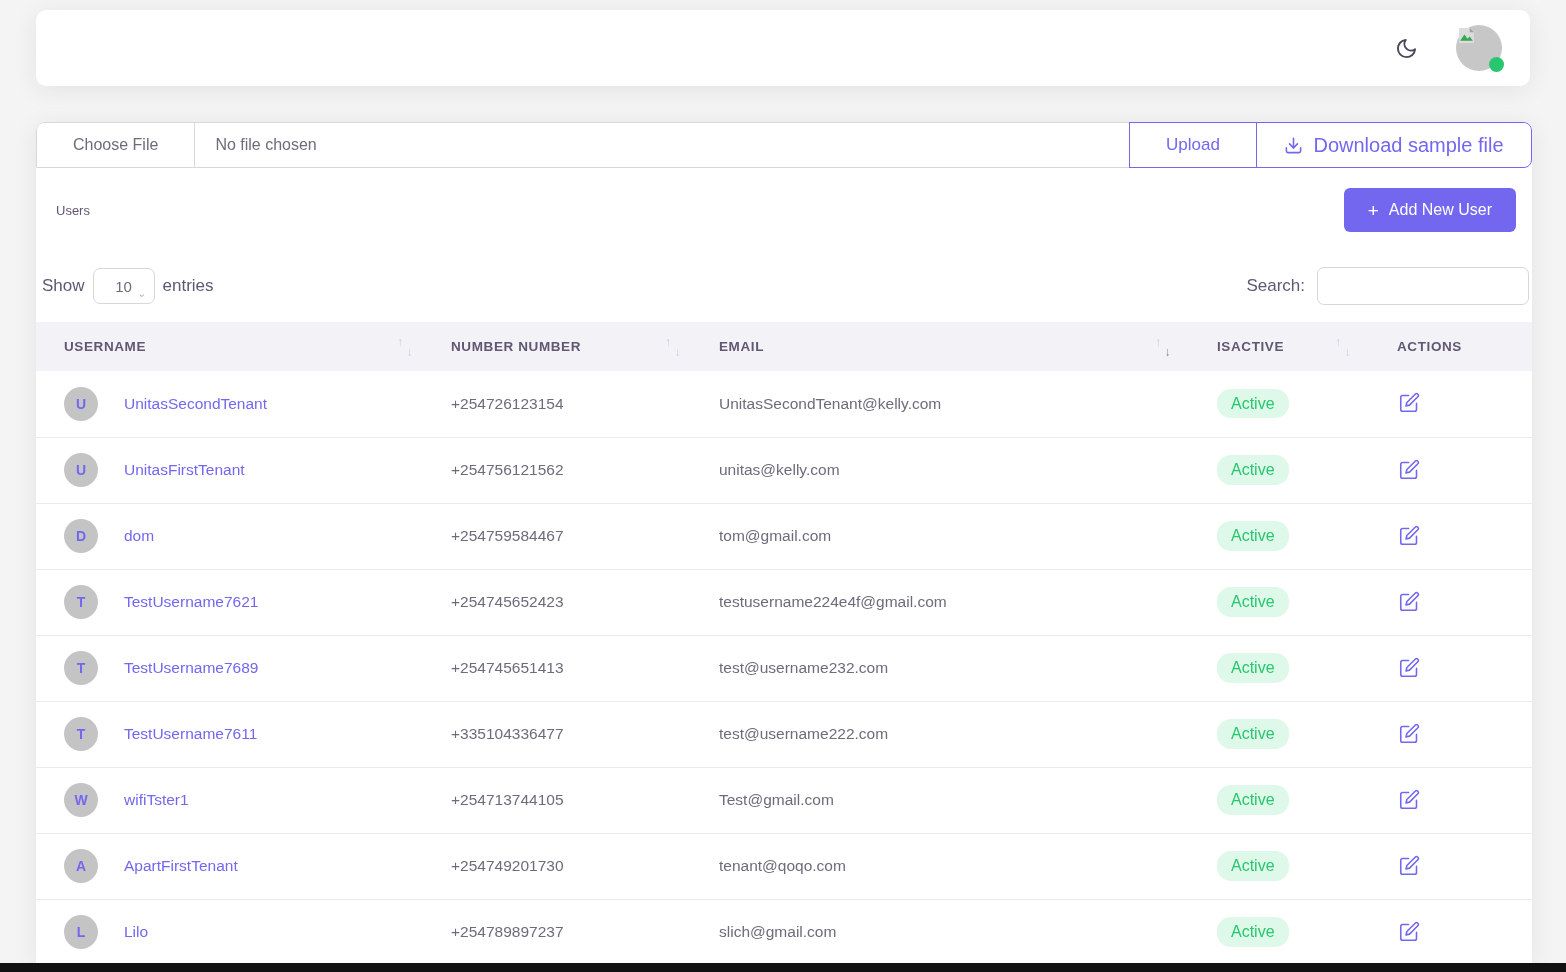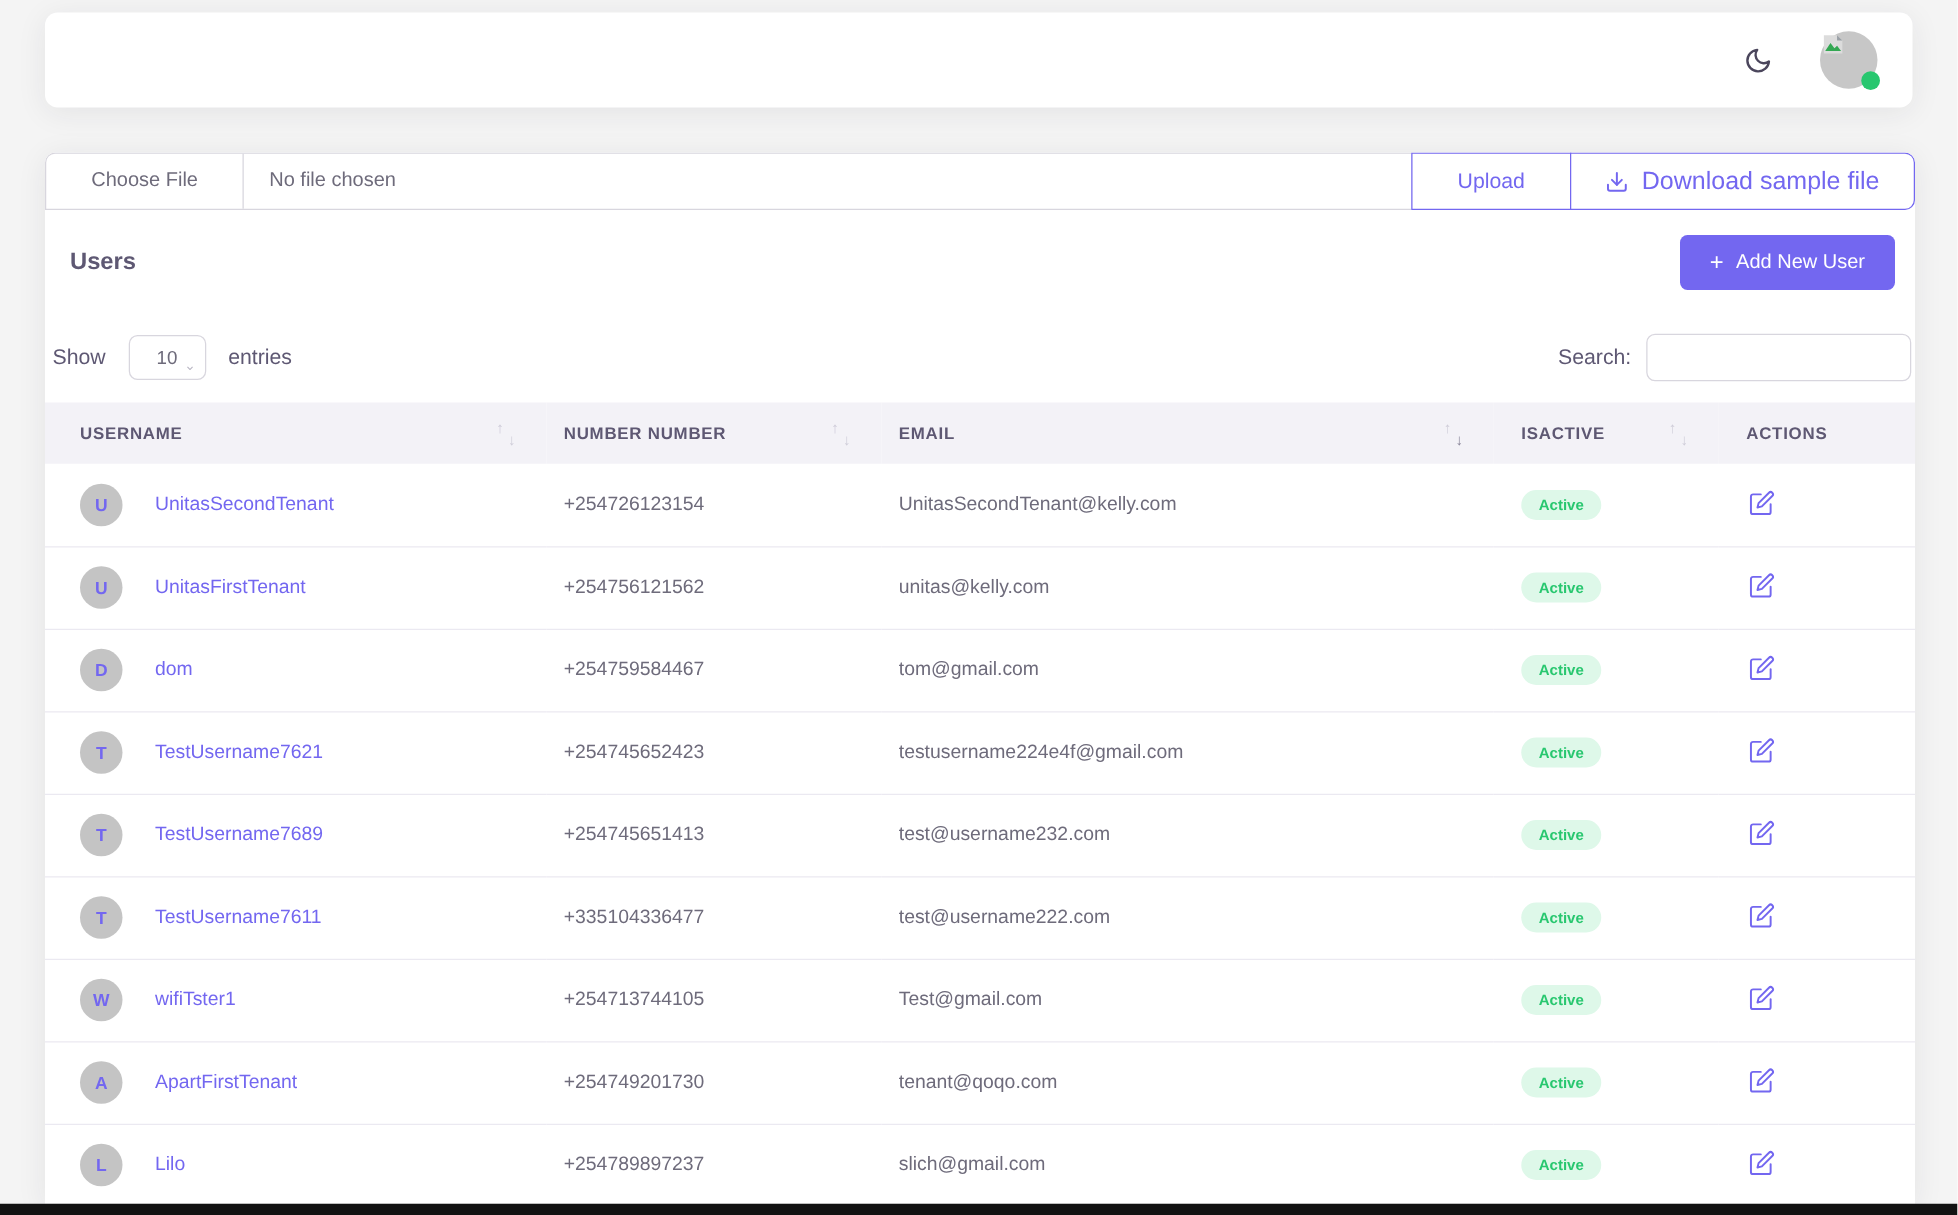--- a/index.html
+++ b/index.html
@@ -70,34 +70,34 @@
     border-radius:0 8px 8px 0;color:var(--accent);font-size:20px;cursor:pointer;
     display:flex;align-items:center;justify-content:center;gap:10px;margin-left:-1px;
     font-family:inherit;
   }
 
   
   .section-head{
     height:64px;padding:20px 16px 0 20px;
     display:flex;align-items:center;justify-content:space-between;
   }
-  .section-title{font-size:19px;font-weight:700;color:var(--heading);}
+  .section-title{font-size:13px;font-weight:400;color:var(--heading);}
   .add-btn{
     background:var(--accent);color:#fff;border:none;border-radius:6px;
     height:44px;padding:0 24px;font-size:16px;cursor:pointer;
     display:flex;align-items:center;gap:10px;font-family:inherit;
   }
   .add-btn .plus{font-size:19px;font-weight:400;line-height:1;}
 
   
   .controls-row{
     height:78px;padding:30px 3px 0 6px;
     display:flex;align-items:center;justify-content:space-between;
   }
-  .show-group{display:flex;align-items:center;gap:18px;font-size:17px;color:var(--heading);}
+  .show-group{display:flex;align-items:center;gap:8px;font-size:17px;color:var(--heading);}
   .page-size-select{
     position:relative;width:62px;height:36px;border:1px solid var(--input-border);
     border-radius:7px;display:flex;align-items:center;justify-content:center;
     font-size:15px;color:var(--body-text);cursor:pointer;background:#fff;
   }
   .page-size-select .chev{
     position:absolute;right:7px;bottom:4px;font-size:11px;color:#b9b6c3;line-height:1;
   }
   .search-group{display:flex;align-items:center;gap:12px;font-size:17px;color:var(--heading);}
   .search-input{
@@ -139,21 +139,21 @@
 
   .user-cell{display:flex;align-items:center;gap:26px;}
   .row-avatar{
     width:34px;height:34px;border-radius:50%;background:#c4c4c4;flex:none;
     display:flex;align-items:center;justify-content:center;
     font-size:14px;font-weight:700;color:var(--accent);
   }
   .username-link{color:var(--accent);font-weight:500;cursor:pointer;text-decoration:none;}
   .status-badge{
     display:inline-block;background:var(--success-bg);color:var(--success);
-    font-size:12px;font-weight:700;border-radius:14px;padding:5px 14px;line-height:1.2;
+    font-size:16px;font-weight:400;border-radius:14px;padding:5px 14px;line-height:1.2;
   }
   .edit-btn{background:none;border:none;color:var(--accent);cursor:pointer;padding:2px;display:inline-flex;}
 
   
   .bottom-bar{position:absolute;left:0;bottom:0;width:1566px;height:9px;background:#121212;}
 </style>
 </head>
 <body>
 
 <div class="page">

